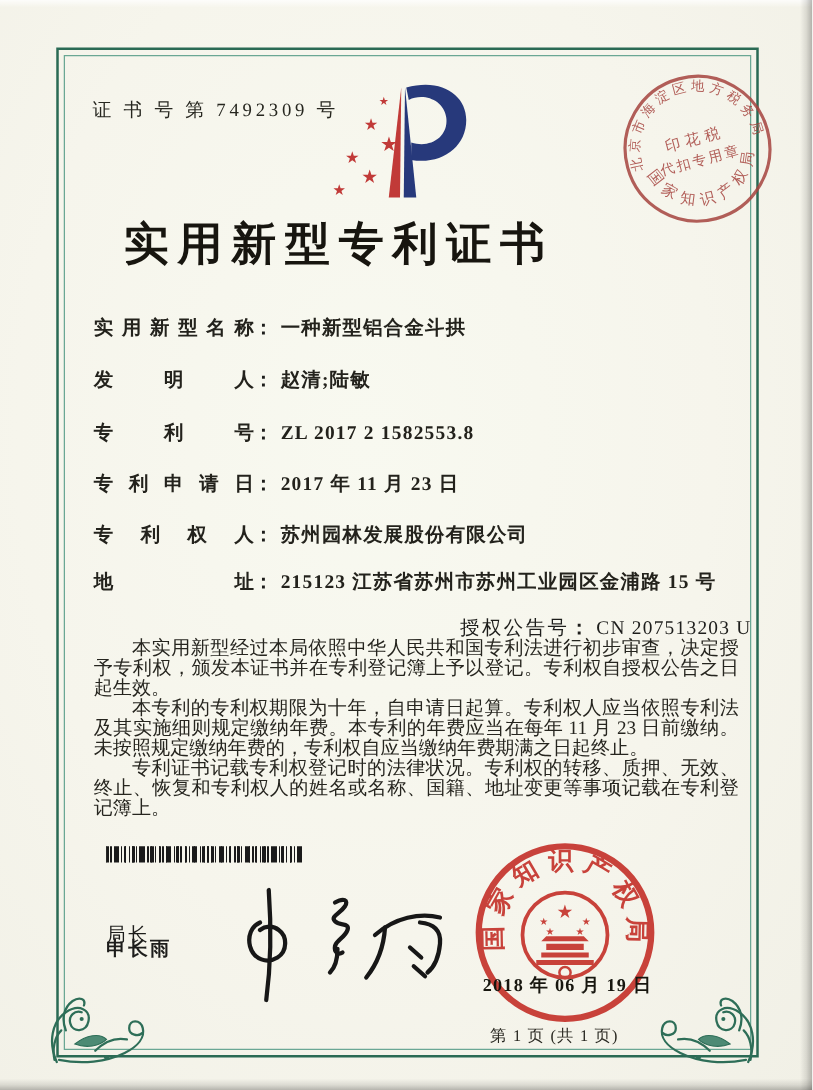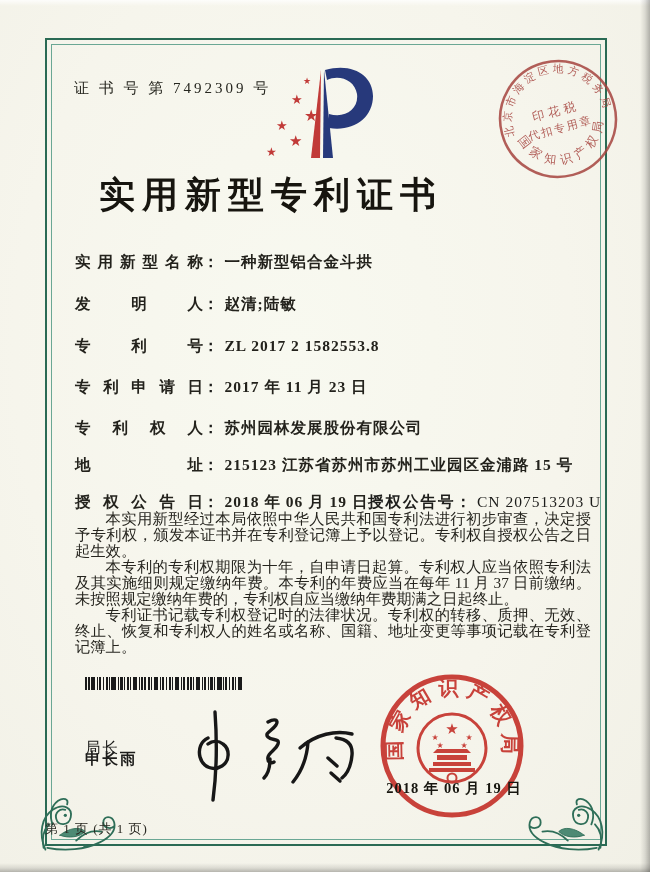--- a/index.html
+++ b/index.html
@@ -36,21 +36,21 @@
 
   
   .field-row{position:absolute;left:75px;font-size:15.5px;white-space:nowrap;}
   .f-label{display:inline-block;width:128px;text-align:justify;text-align-last:justify;
     font-weight:600;color:#23221c;vertical-align:top;}
   .f-colon{font-weight:600;}
   .f-value{font-weight:600;margin-left:6px;letter-spacing:1px;color:#23221c;}
   .row-0{top:252px}.row-1{top:294px}.row-2{top:336px}
   .row-3{top:377px}.row-4{top:418px}.row-5{top:455px}.row-6{top:492px}
   .grant-pub{position:absolute;left:368px;top:492px;font-size:15.5px;white-space:nowrap;}
-  .grant-pub .g-label{font-weight:700;letter-spacing:2px;}
+  .grant-pub .g-label{font-weight:400;letter-spacing:2px;}
   .grant-pub .g-value{font-weight:400;margin-left:6px;letter-spacing:1px;}
 
   .paragraphs{position:absolute;left:75px;top:511px;width:516px;
     font-size:15.3px;line-height:16px;text-align:justify;color:#26251f;}
   .paragraphs p{margin:0;text-indent:2em;}
 
   .barcode{position:absolute;left:85px;top:677px;width:158px;height:13px;
     background:
       repeating-linear-gradient(90deg,#1a1a1a 0 1px,transparent 1px 3px),
       repeating-linear-gradient(90deg,#1a1a1a 0 2px,transparent 2px 7px),
@@ -58,21 +58,21 @@
 
   .director-label{position:absolute;left:85px;top:721px;font-size:15.5px;font-weight:400;letter-spacing:2px;margin-top:17px;}
   .director-name{position:absolute;left:85px;top:749px;font-size:15.5px;font-weight:600;letter-spacing:2px;}
 
   .signature{position:absolute;left:188px;top:696px;width:180px;height:112px;}
 
   .seal{position:absolute;left:375px;top:668px;width:160px;height:160px;opacity:.92;}
   .seal-date{position:absolute;left:378px;top:779px;width:152px;text-align:center;
     font-size:14.5px;font-weight:600;letter-spacing:1px;color:#17160f;z-index:5;}
 
-  .page-info{position:absolute;left:45px;top:820px;width:450px;text-align:left;
+  .page-info{position:absolute;left:45px;top:820px;width:450px;text-align:right;
     font-size:13px;letter-spacing:1px;color:#2a2922;}
 
   .tax-stamp{position:absolute;left:492px;top:54px;width:132px;height:132px;opacity:.85;}
 </style>
 </head>
 <body>
 
 <div id="paper">
 
   <div class="frame-outer">
@@ -151,30 +151,27 @@
   </div>
   <div class="field-row row-3">
     <span class="f-label">专利申请日</span><span class="f-colon">：</span><span class="f-value">2017 年 11 月 23 日</span>
   </div>
   <div class="field-row row-4">
     <span class="f-label">专利权人</span><span class="f-colon">：</span><span class="f-value">苏州园林发展股份有限公司</span>
   </div>
   <div class="field-row row-5">
     <span class="f-label">地址</span><span class="f-colon">：</span><span class="f-value">215123 江苏省苏州市苏州工业园区金浦路 15 号</span>
   </div>
-  <div class="field-row row-6">
-    <span class="f-label">授权公告日</span><span class="f-colon">：</span><span class="f-value">2018 年 06 月 19 日</span>
-  </div>
   <div class="grant-pub">
     <span class="g-label">授权公告号</span><span class="f-colon">：</span><span class="g-value">CN 207513203 U</span>
   </div>
 
   <div class="paragraphs">
     <p>本实用新型经过本局依照中华人民共和国专利法进行初步审查，决定授予专利权，颁发本证书并在专利登记簿上予以登记。专利权自授权公告之日起生效。</p>
-    <p>本专利的专利权期限为十年，自申请日起算。专利权人应当依照专利法及其实施细则规定缴纳年费。本专利的年费应当在每年 11 月 37 日前缴纳。未按照规定缴纳年费的，专利权自应当缴纳年费期满之日起终止。</p>
+    <p>本专利的专利权期限为十年，自申请日起算。专利权人应当依照专利法及其实施细则规定缴纳年费。本专利的年费应当在每年 11 月 23 日前缴纳。未按照规定缴纳年费的，专利权自应当缴纳年费期满之日起终止。</p>
     <p>专利证书记载专利权登记时的法律状况。专利权的转移、质押、无效、终止、恢复和专利权人的姓名或名称、国籍、地址变更等事项记载在专利登记簿上。</p>
   </div>
 
   <div class="barcode"></div>
 
   <div class="director-label">局长</div>
   <div class="director-name">申长雨</div>
 
   <svg class="signature" viewBox="0 0 180 112">
     <g fill="none" stroke="#171717" stroke-width="3.4" stroke-linecap="round" stroke-linejoin="round">

